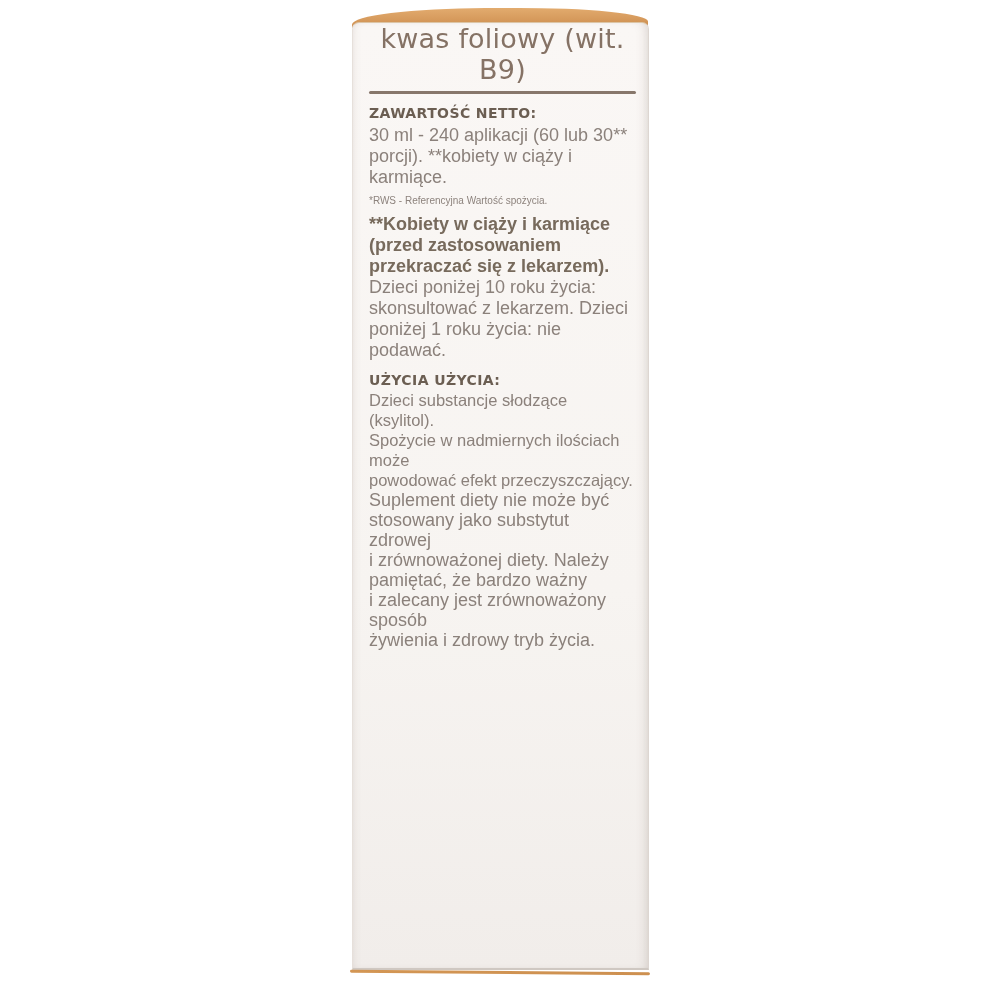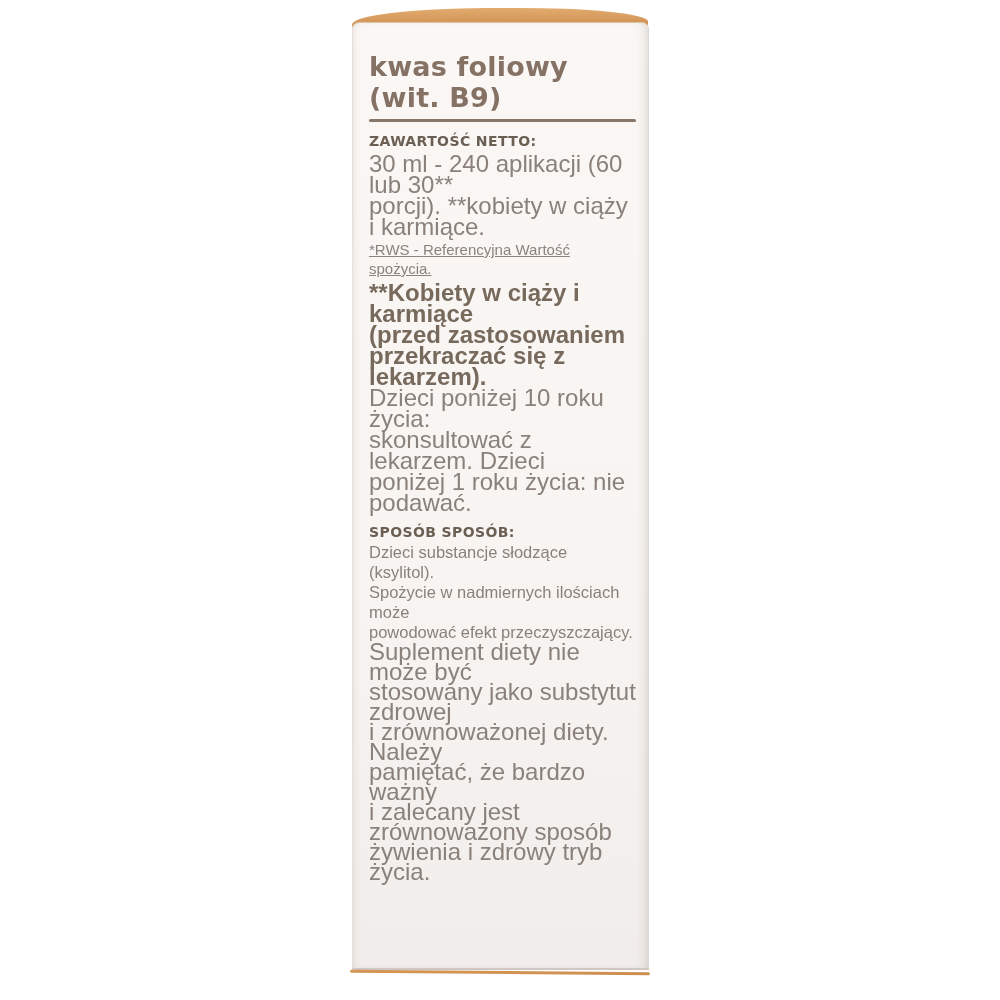--- a/index.html
+++ b/index.html
@@ -50,57 +50,56 @@
     left: 350px;
     top: 971px;
     width: 300px;
     height: 3px;
     background: linear-gradient(90deg, #d39654, #cd9050);
     transform: rotate(0.5deg);
     border-radius: 2px;
   }
   .title {
     margin: 0;
-    padding-top: 28px;
     font-family: "DejaVu Sans", sans-serif;
     font-size: 27px;
     line-height: 31px;
-    font-weight: 700;
+    font-weight: 400;
     letter-spacing: 0.2px;
     color: #857265;
+    text-align: center;
   }
   .rule {
     margin-top: 6px;
     height: 3px;
     background: #87776b;
     border-radius: 2px;
   }
   .section-heading {
     margin: 9px 0 0 0;
     font-family: "DejaVu Sans", sans-serif;
     font-size: 14px;
     line-height: 20px;
     font-weight: 700;
     letter-spacing: 0.4px;
     color: #6b5e52;
   }
   p {
     margin: 2px 0 0 0;
-    font-size: 24px;
+    font-size: 18px;
     line-height: 21px;
     color: #8b817b;
     white-space: pre-line;
   }
   .para { margin-top: 0; }
   .footnote {
     margin-top: 3px;
-    font-size: 15px;
+    font-size: 10px;
     line-height: 19px;
     color: #8d837d;
-    text-decoration: underline;
   }
   .boldnote {
     margin-top: 4px;
     font-weight: 700;
     color: #776a5c;
   }
   .small {
     font-size: 16.5px;
     line-height: 20px;
   }
@@ -125,21 +124,21 @@
 
     <p class="footnote">*RWS - Referencyjna Wartość spożycia.</p>
     <p class="boldnote">**Kobiety w ciąży i karmiące
 (przed zastosowaniem
 przekraczać się z lekarzem).</p>
 
     <p class="para">Dzieci poniżej 10 roku życia:
 skonsultować z lekarzem. Dzieci
 poniżej 1 roku życia: nie podawać.</p>
 
-    <h2 class="section-heading">SPOSÓB SPOSÓB:</h2>
+    <h2 class="section-heading">UŻYCIA UŻYCIA:</h2>
 
     <p class="para small">Dzieci substancje słodzące (ksylitol).
 Spożycie w nadmiernych ilościach może
 powodować efekt przeczyszczający.</p>
 
     <p class="para tight">Suplement diety nie może być
 stosowany jako substytut zdrowej
 i zrównoważonej diety. Należy
 pamiętać, że bardzo ważny
 i zalecany jest zrównoważony sposób

